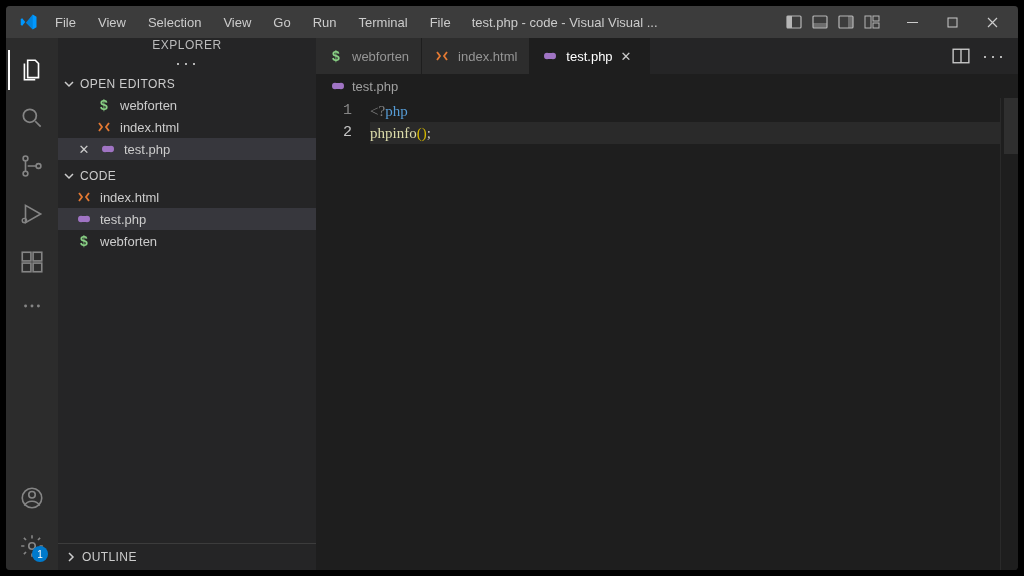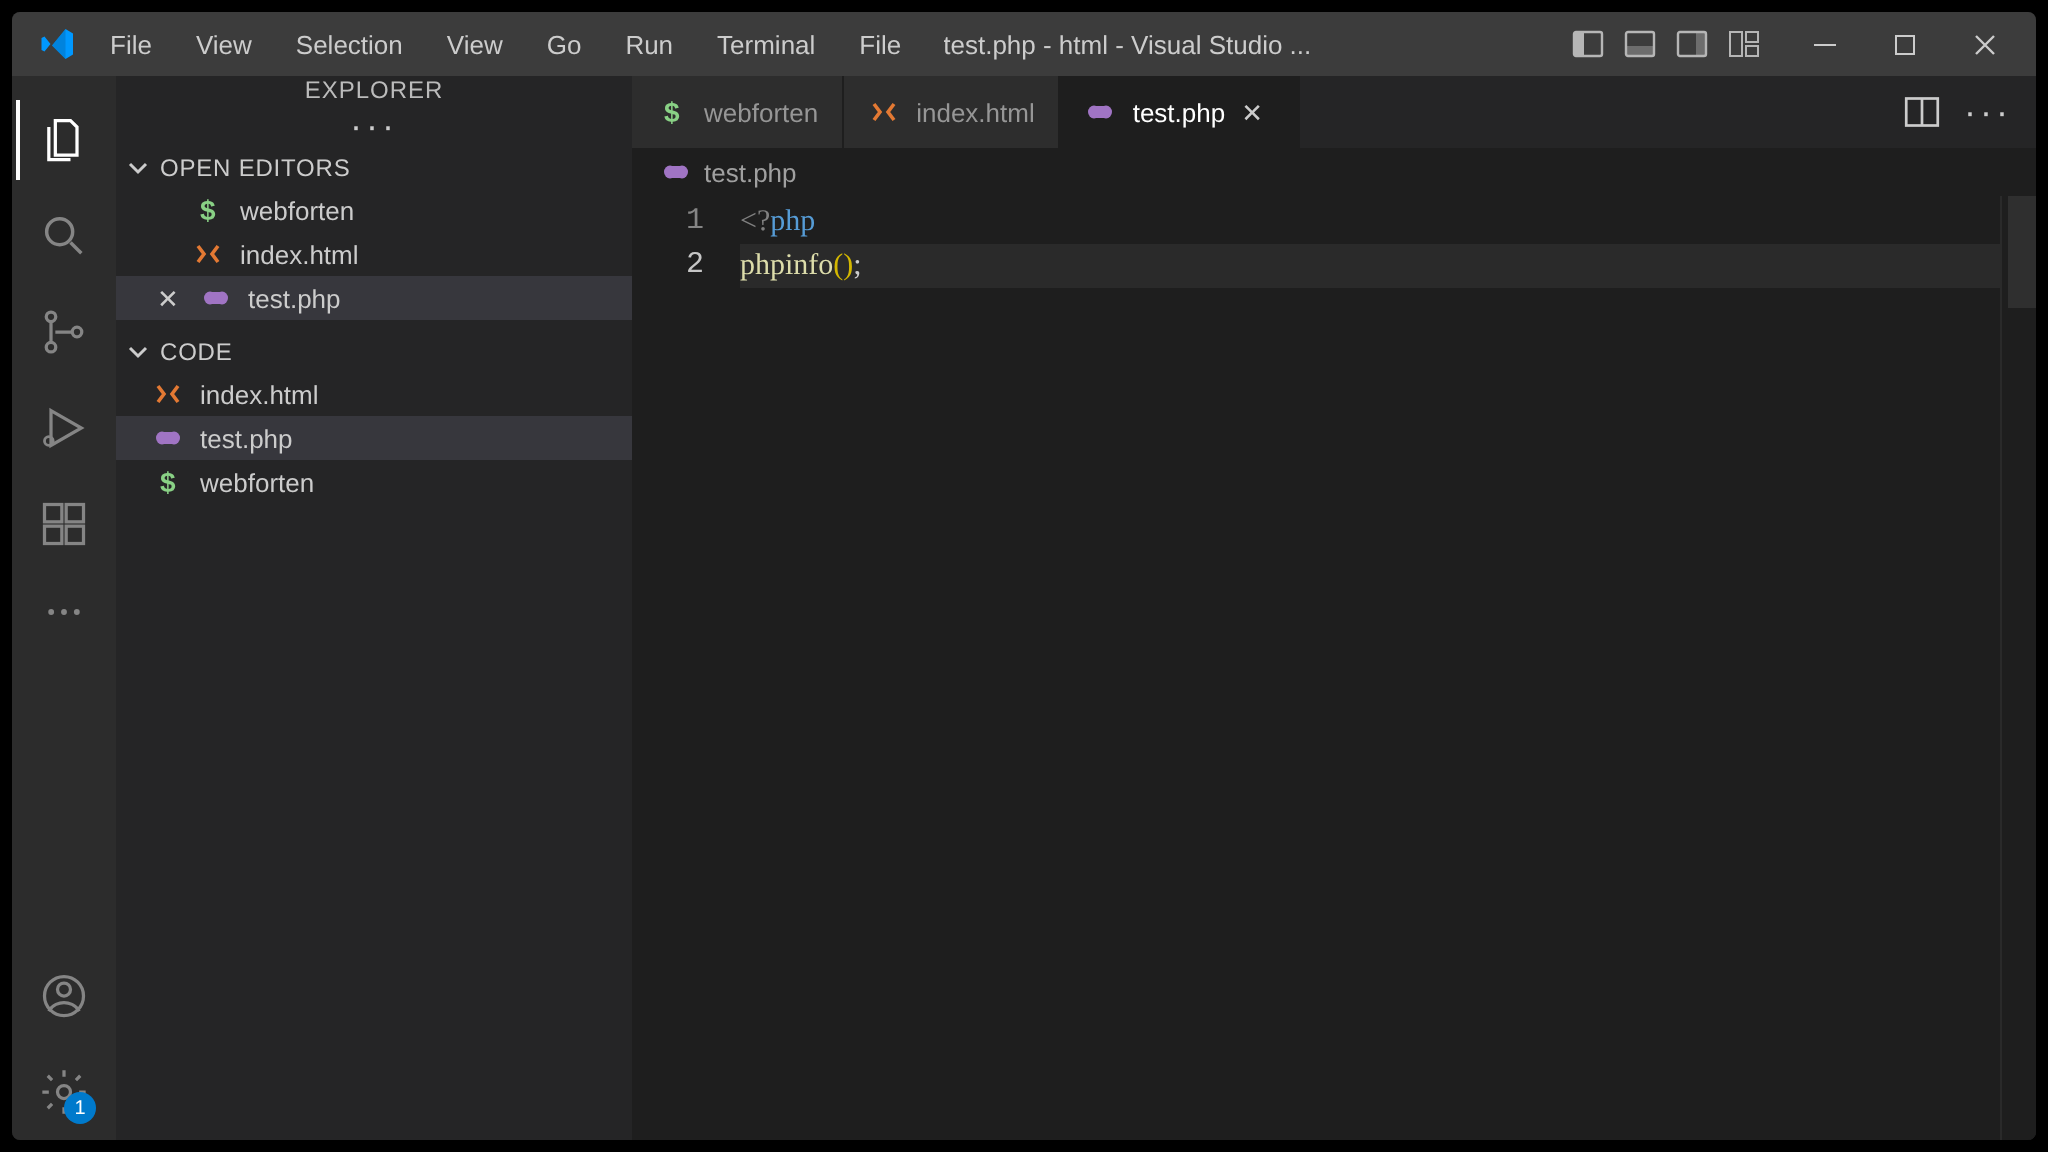--- a/index.html
+++ b/index.html
@@ -96,21 +96,21 @@
       <div class="menu">
         <span class="menu-item">File</span>
         <span class="menu-item">View</span>
         <span class="menu-item">Selection</span>
         <span class="menu-item">View</span>
         <span class="menu-item">Go</span>
         <span class="menu-item">Run</span>
         <span class="menu-item">Terminal</span>
         <span class="menu-item">File</span>
       </div>
-      <span class="title-text">test.php - html - Visual Studio ...</span>
+      <span class="title-text">test.php - code - Visual Visual ...</span>
       <div class="layout-icons">
         <span>
             <svg width="16" height="16" viewBox="0 0 16 16">
               <rect x="1" y="2" width="14" height="12" rx="1" fill="none" stroke="#ccc" stroke-width="1.2"></rect>
               <rect x="1" y="2" width="5" height="12" fill="#ccc"></rect>
             </svg>
           </span>
         <span>
             <svg width="16" height="16" viewBox="0 0 16 16">
               <rect x="1" y="2" width="14" height="12" rx="1" fill="none" stroke="#ccc" stroke-width="1.2"></rect>
@@ -285,20 +285,28 @@
             <span class="file-icon c-green">
                 <svg width="14" height="14" viewBox="0 0 14 14">
                   <text x="3" y="12" font-size="14" font-weight="bold" fill="currentColor">$</text>
                 </svg>
               </span>
             <span>webforten</span>
           </div>
         </div>
 
         <div class="sidebar-bottom">
+          <div class="section-header collapsed">
+            <span class="chevron">
+                <svg width="12" height="12" viewBox="0 0 12 12">
+                  <path d="M2 4l4 4 4-4" fill="none" stroke="#ccc" stroke-width="1.5"></path>
+                </svg>
+              </span>
+            <span>OUTLINE</span>
+          </div>
         </div>
       </div>
 
       <div class="editor-group">
         <div class="tabs">
           <div class="tab">
             <span class="file-icon c-green">
                 <svg width="14" height="14" viewBox="0 0 14 14">
                   <text x="3" y="12" font-size="14" font-weight="bold" fill="currentColor">$</text>
                 </svg>

